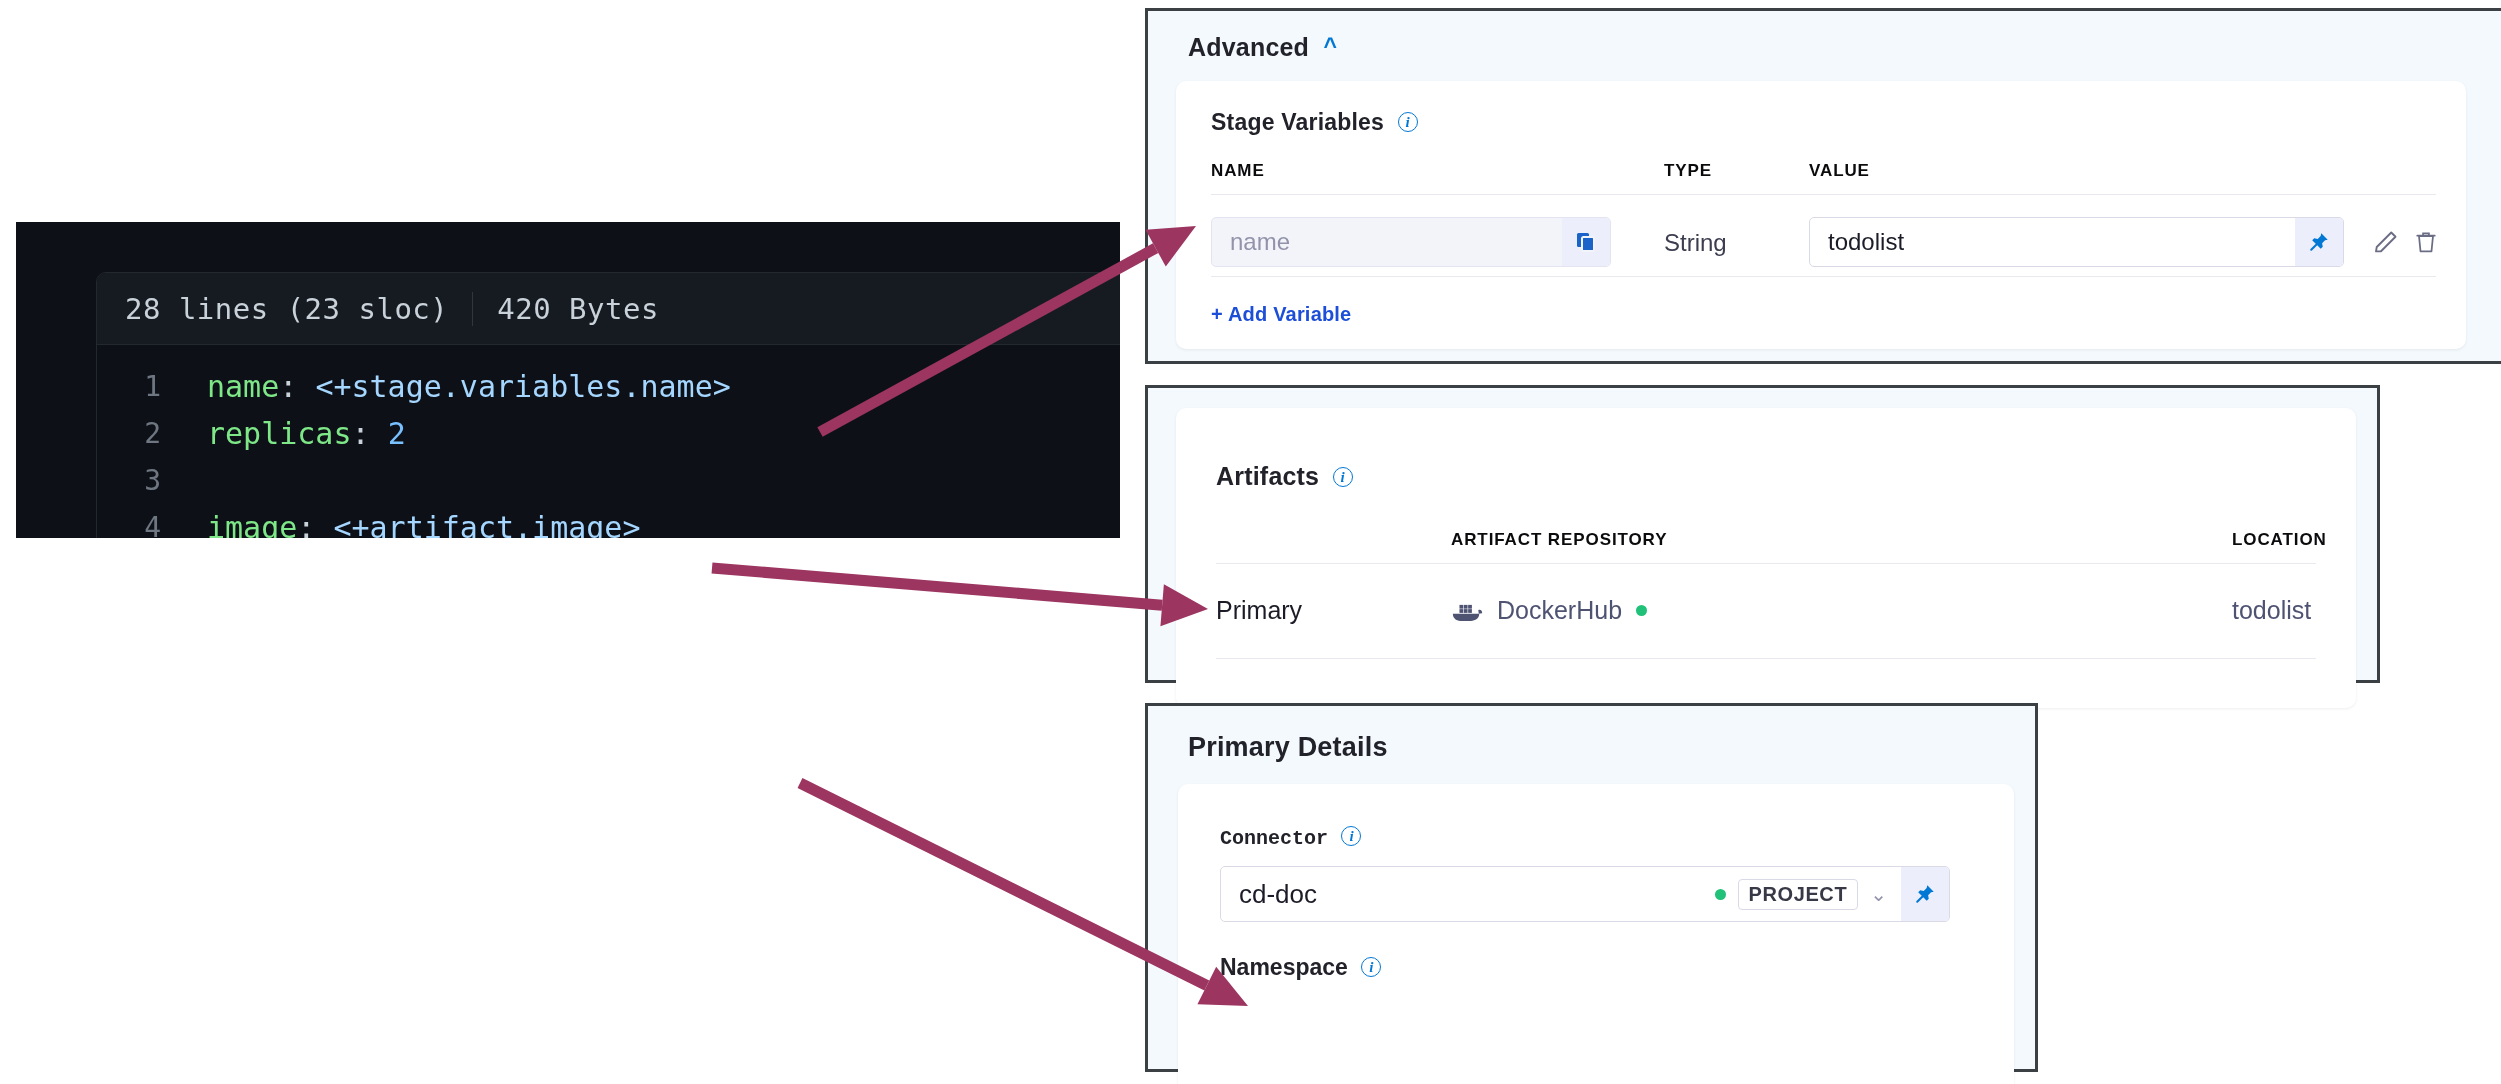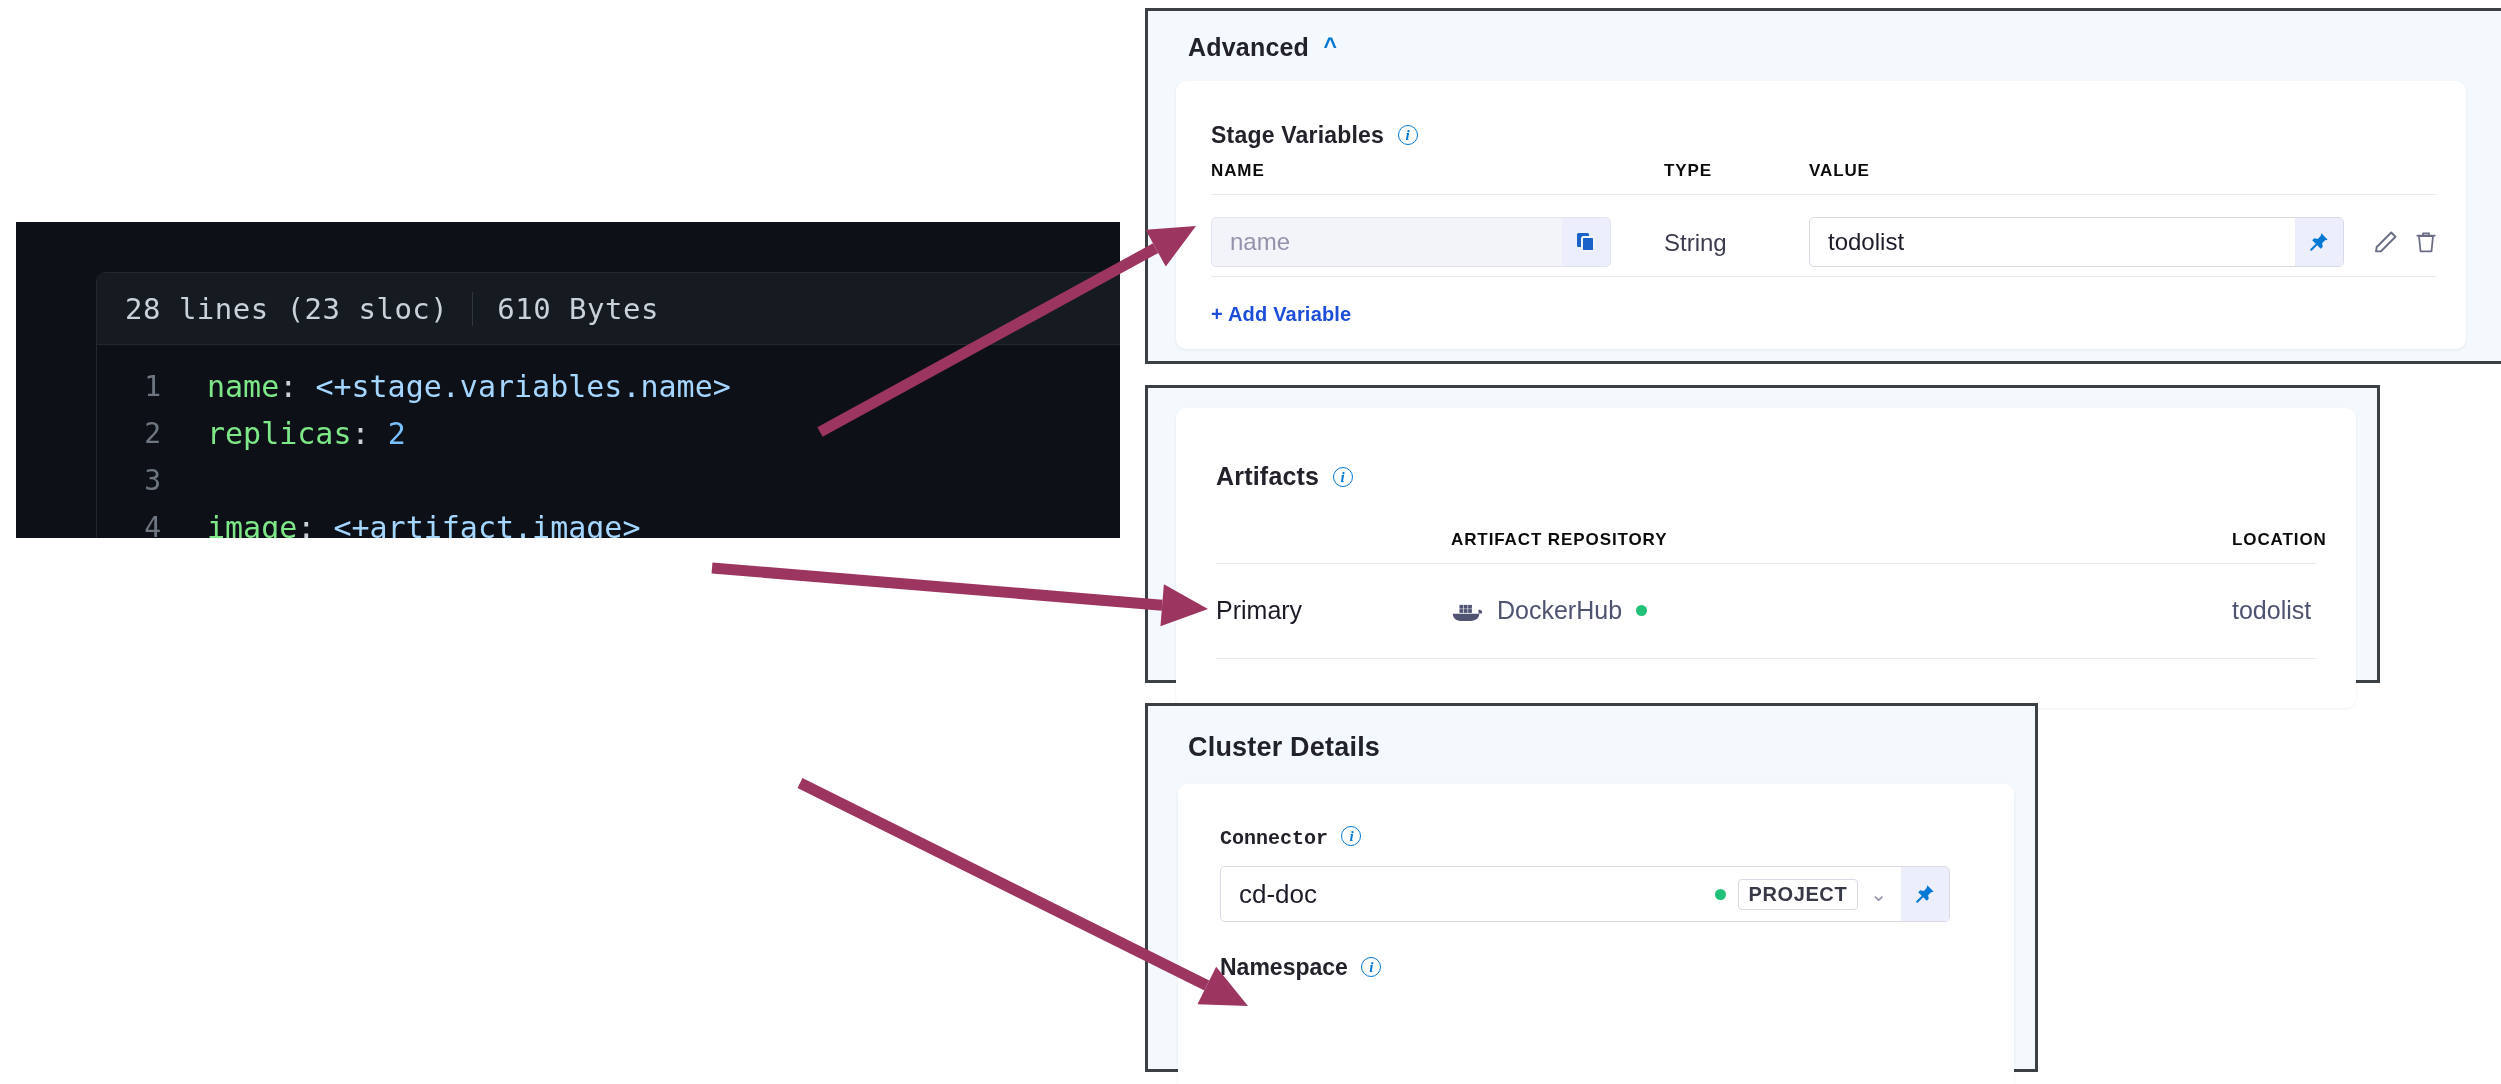--- a/index.html
+++ b/index.html
@@ -116,21 +116,21 @@
 <body>
 
 <div class="stage">
 
   <div id="code-panel">
     <div id="code-inner">
 
       <div id="code-header">
         <span class="meta">28 lines (23 sloc)</span>
         <span class="vdiv"></span>
-        <span class="meta">610 Bytes</span>
+        <span class="meta">420 Bytes</span>
       </div>
 
       <div id="code-lines">
           <div class="cline"><span class="ln">1</span><span><span class="tok-key">name</span><span class="tok-punc">: </span><span class="tok-val">&lt;+stage.variables.name&gt;</span></span></div>
           <div class="cline"><span class="ln">2</span><span><span class="tok-key">replicas</span><span class="tok-punc">: </span><span class="tok-num">2</span></span></div>
           <div class="cline"><span class="ln">3</span><span></span></div>
           <div class="cline"><span class="ln">4</span><span><span class="tok-key">image</span><span class="tok-punc">: </span><span class="tok-val">&lt;+artifact.image&gt;</span></span></div>
         </div>
 
     </div>
@@ -138,21 +138,21 @@
 
   <div class="panel" style="left:1145px;top:8px;width:1417px;height:356px;">
 
     <div style="position:absolute;left:40px;top:22px;">
       <span class="sect-title">Advanced</span>
       <span class="chev">^</span>
     </div>
 
     <div class="panel-card" style="left:28px;top:70px;width:1290px;height:268px;">
 
-      <div style="position:absolute;left:35px;top:41px;">
+      <div style="position:absolute;left:35px;top:28px;">
         <span class="sect-title" style="font-size:23px;">Stage Variables</span>
         <span class="info-i">i</span>
       </div>
 
       <div style="position:absolute;left:35px;top:80px;width:1225px;">
         <span class="col-head" style="position:absolute;left:0;">NAME</span>
         <span class="col-head" style="position:absolute;left:453px;">TYPE</span>
         <span class="col-head" style="position:absolute;left:598px;">VALUE</span>
       </div>
 
@@ -242,21 +242,21 @@
         <div style="position:absolute;left:1016px;top:33px;font-size:25px;color:#4f5372;">todolist</div>
       </div>
 
       <div class="hr" style="position:absolute;left:40px;top:250px;width:1100px;"></div>
     </div>
   </div>
 
   <div class="panel" style="left:1145px;top:703px;width:893px;height:369px;">
 
     <div style="position:absolute;left:40px;top:26px;">
-      <span class="sect-title" style="font-size:27px;">Cluster Details</span>
+      <span class="sect-title" style="font-size:27px;">Primary Details</span>
     </div>
 
     <div class="panel-card" style="left:30px;top:78px;width:836px;height:330px;">
 
       <div style="position:absolute;left:42px;top:42px;">
         <span style="font-size:20px;font-weight:bold;color:#22222a;font-family:Liberation Mono, monospace;">Connector</span>
         <span class="info-i">i</span>
       </div>
 
       <div class="tf" style="position:absolute;left:42px;top:82px;width:730px;height:56px;">

